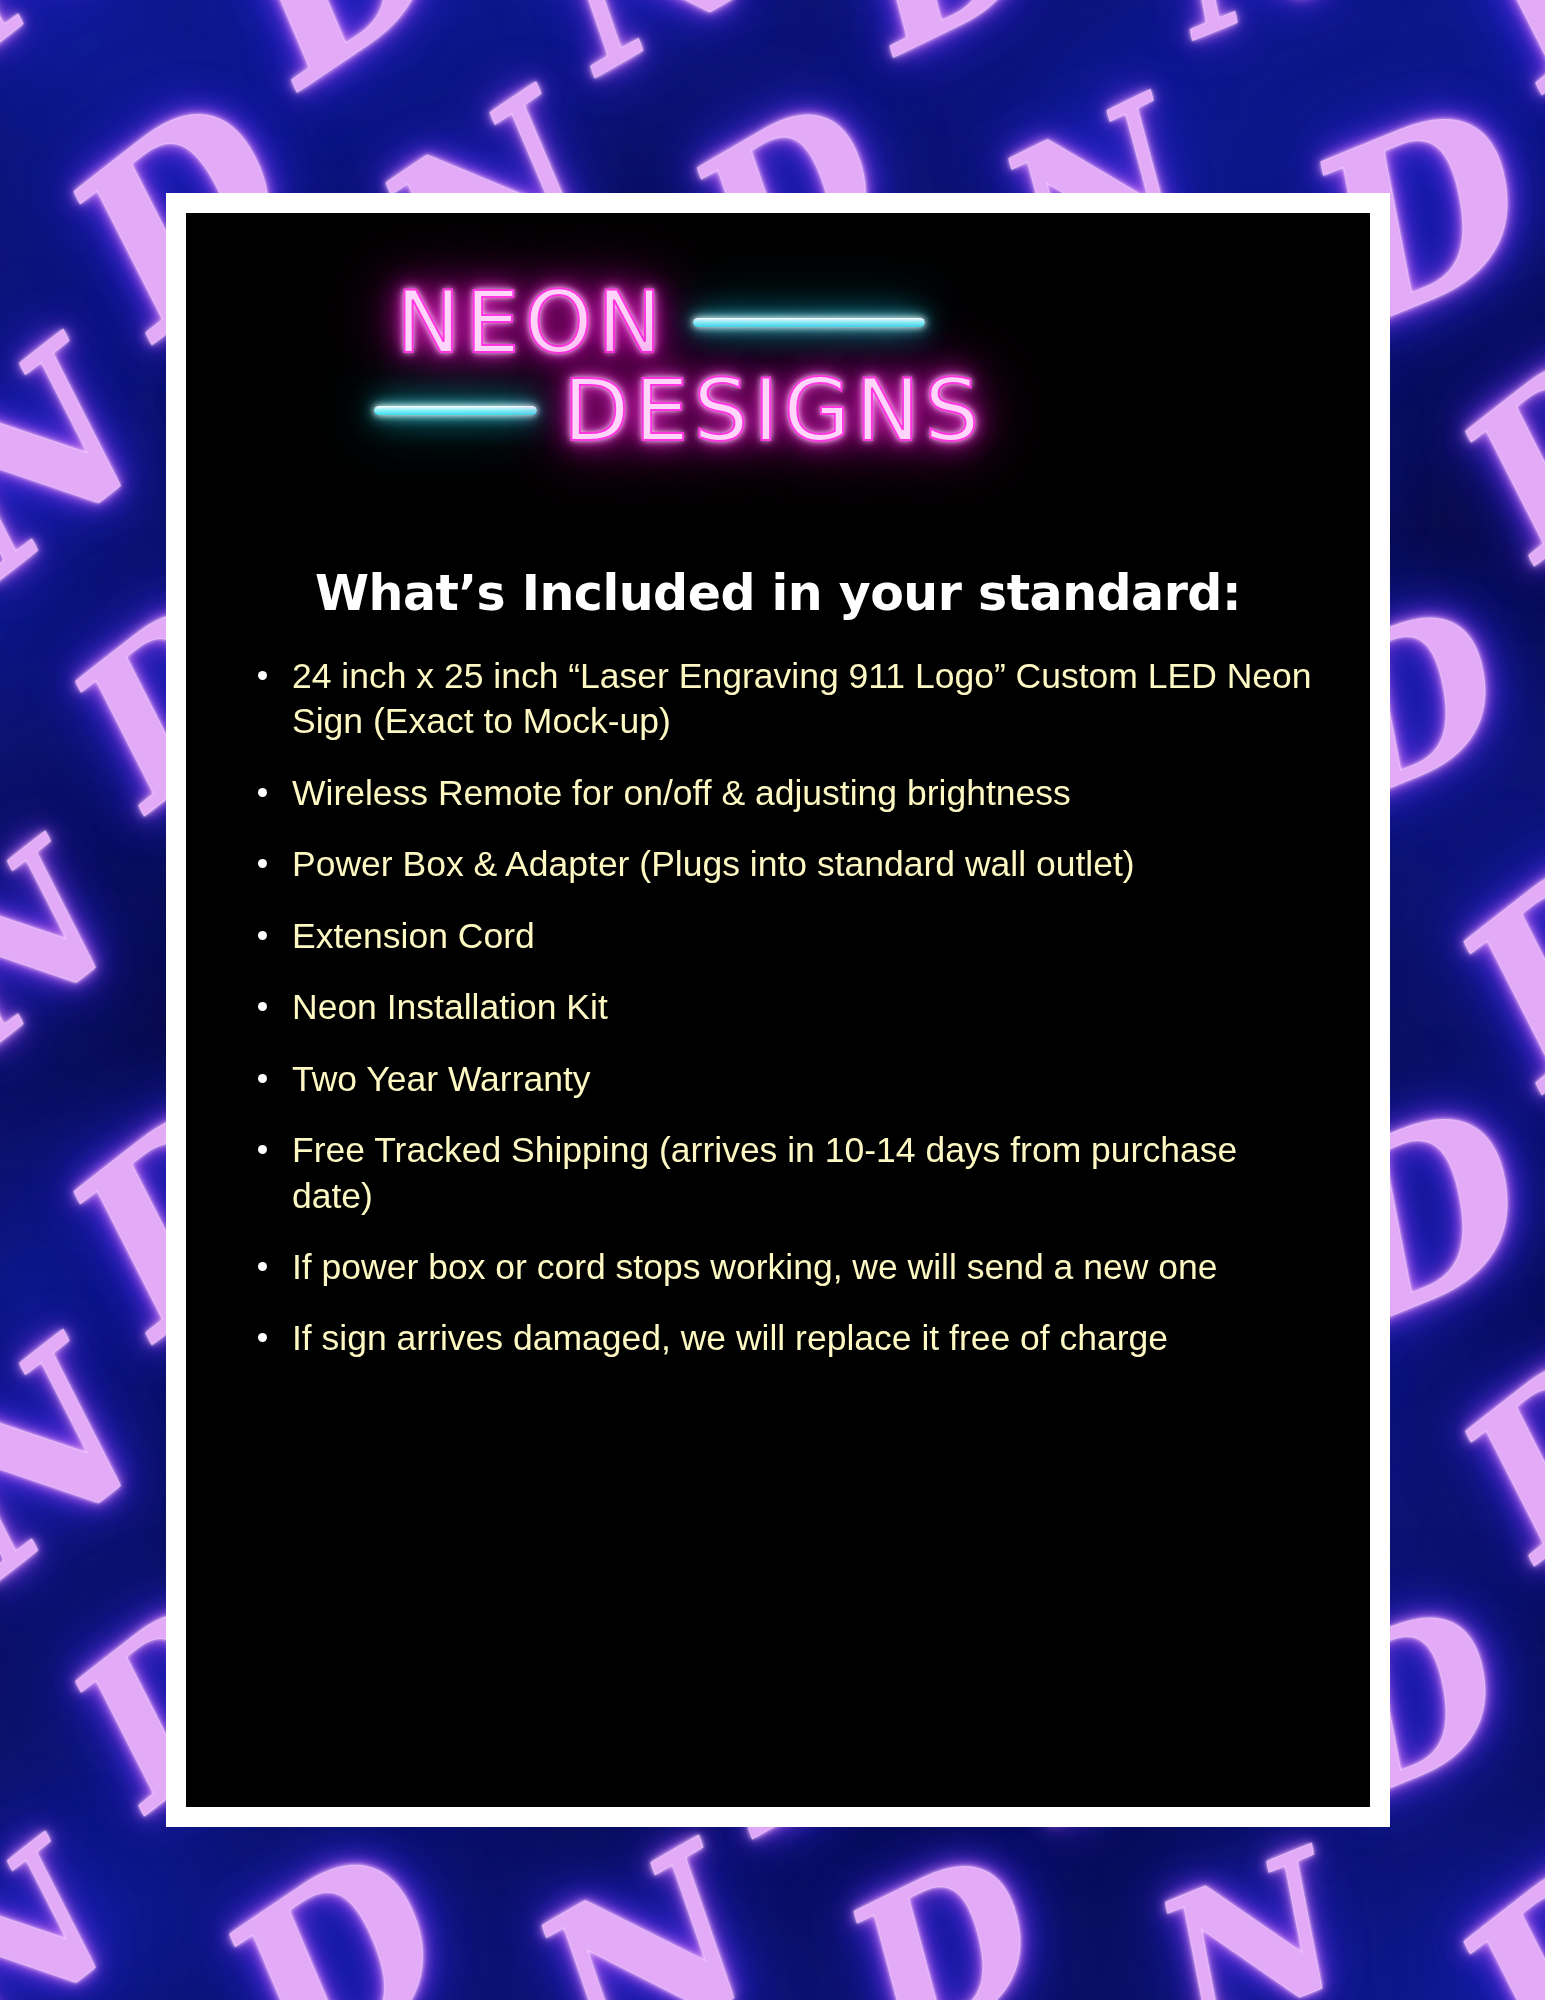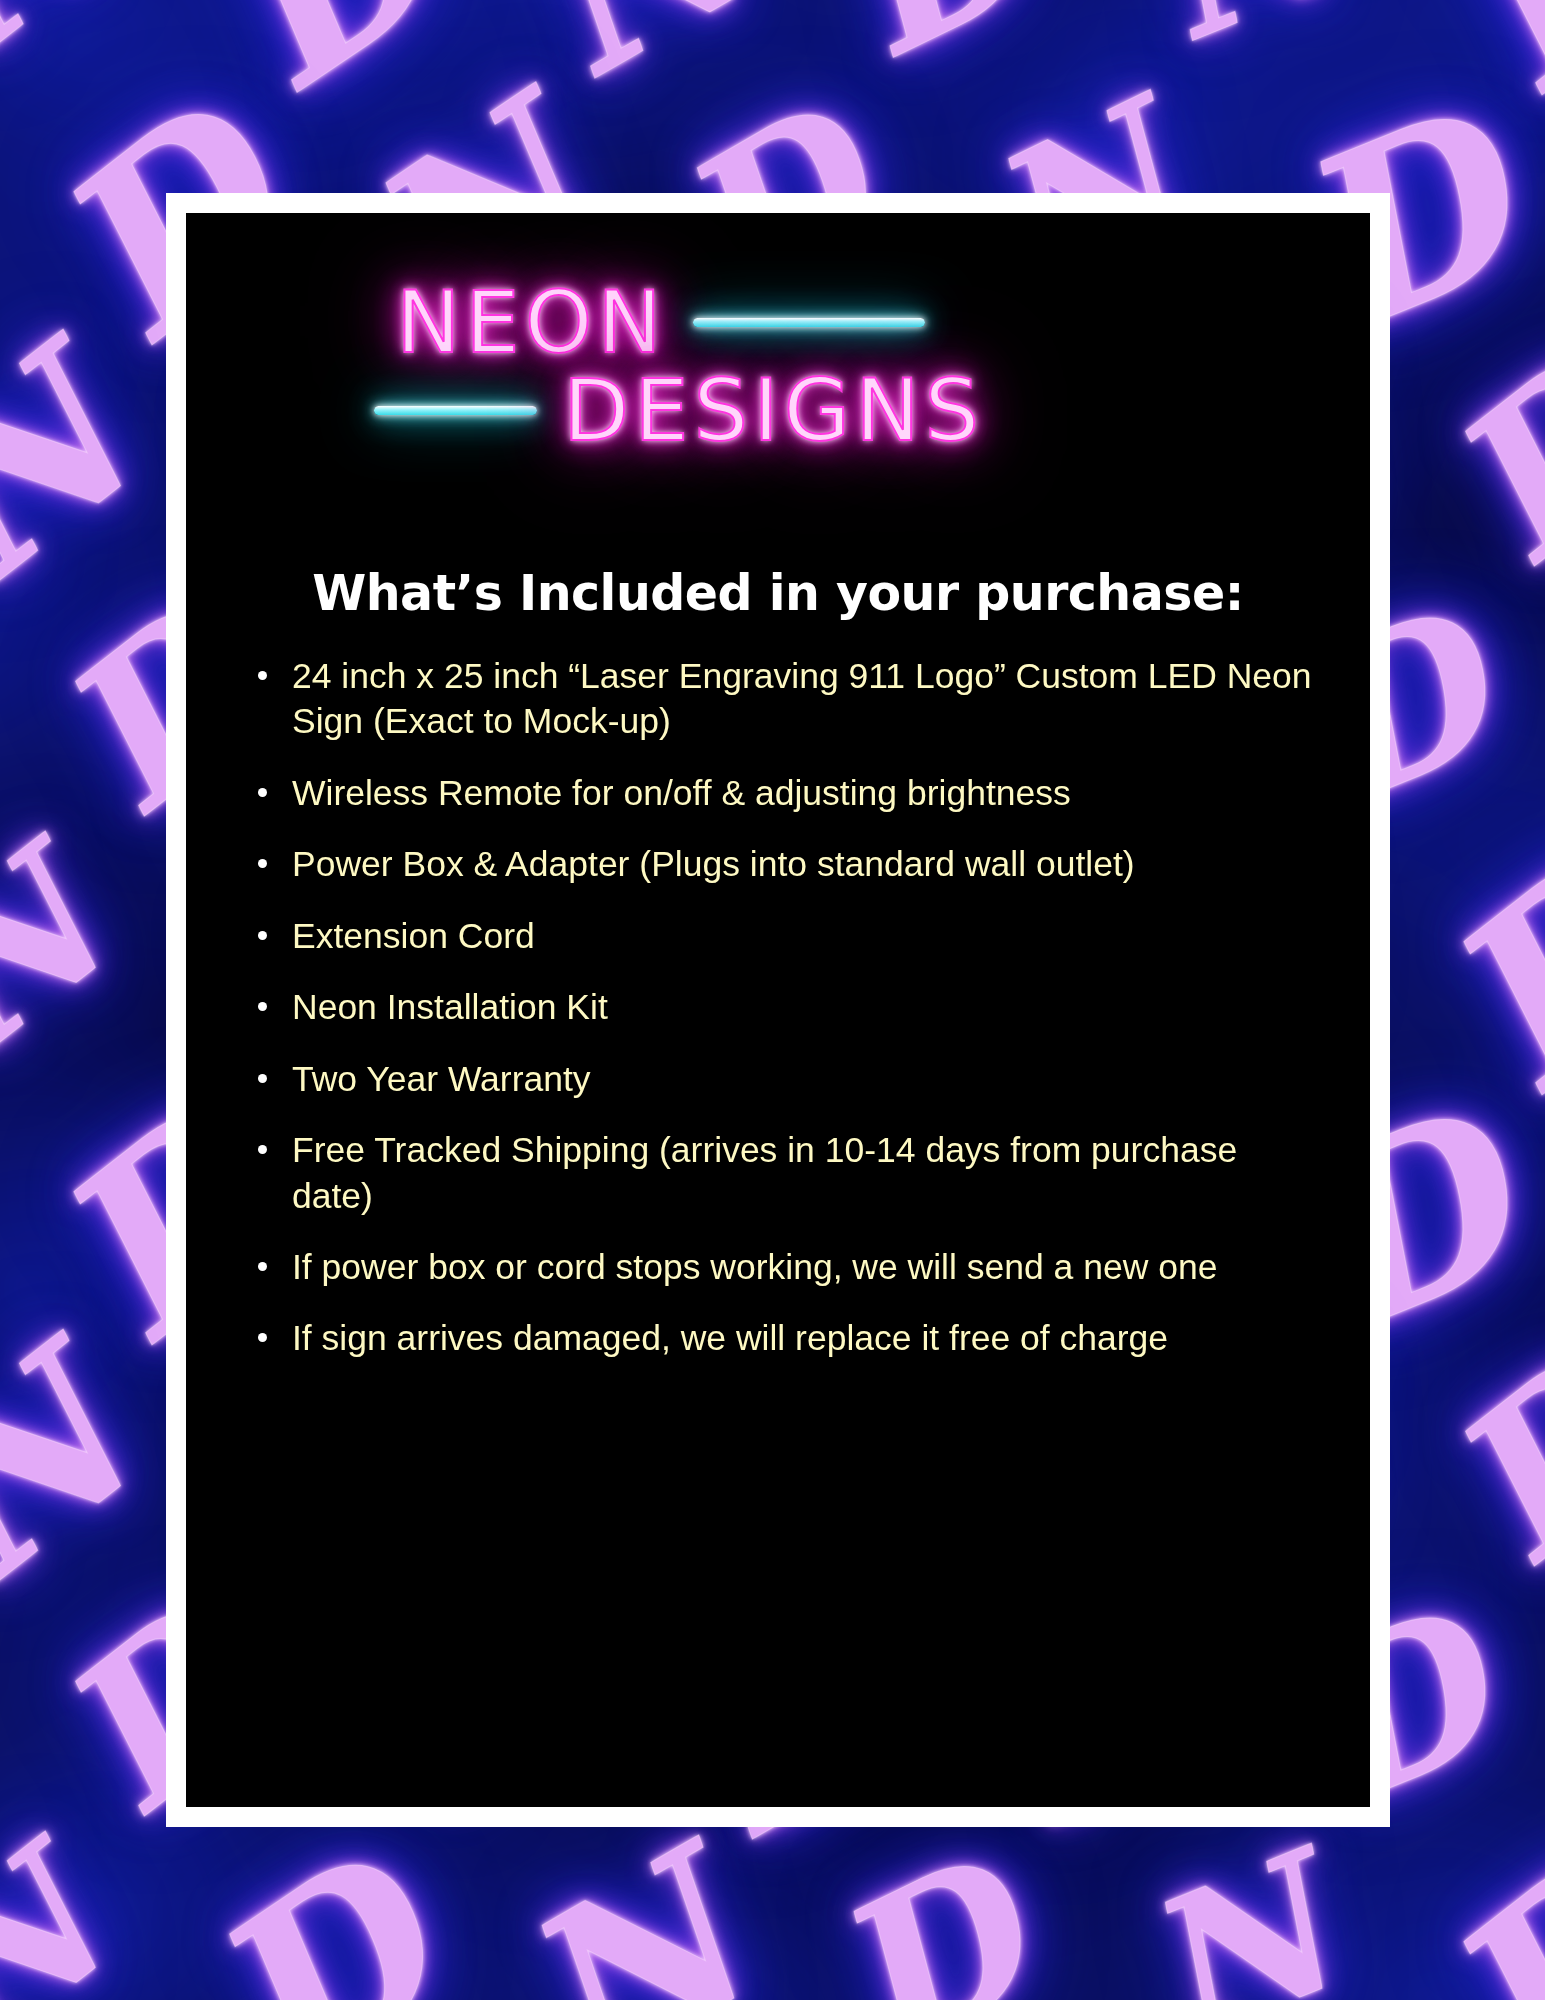--- a/index.html
+++ b/index.html
@@ -242,21 +242,21 @@
         <div class="logo-row" id="logo-row-top">
           <span class="neon-word">NEON</span>
           <span class="neon-bar" id="bar-top"></span>
         </div>
         <div class="logo-row" id="logo-row-bottom">
           <span class="neon-bar" id="bar-bottom"></span>
           <span class="neon-word">DESIGNS</span>
         </div>
       </div>
 
-      <h1 id="heading">What’s Included in your purchase:</h1>
+      <h1 id="heading">What’s Included in your standard:</h1>
 
       <ul id="bullet-list">
           <li><span class="dot"></span><span>24 inch x 25 inch “Laser Engraving 911 Logo” Custom LED Neon Sign (Exact to Mock-up)</span></li>
           <li><span class="dot"></span><span>Wireless Remote for on/off &amp; adjusting brightness</span></li>
           <li><span class="dot"></span><span>Power Box &amp; Adapter (Plugs into standard wall outlet)</span></li>
           <li><span class="dot"></span><span>Extension Cord</span></li>
           <li><span class="dot"></span><span>Neon Installation Kit</span></li>
           <li><span class="dot"></span><span>Two Year Warranty</span></li>
           <li><span class="dot"></span><span>Free Tracked Shipping (arrives in 10-14 days from purchase date)</span></li>
           <li><span class="dot"></span><span>If power box or cord stops working, we will send a new one</span></li>

